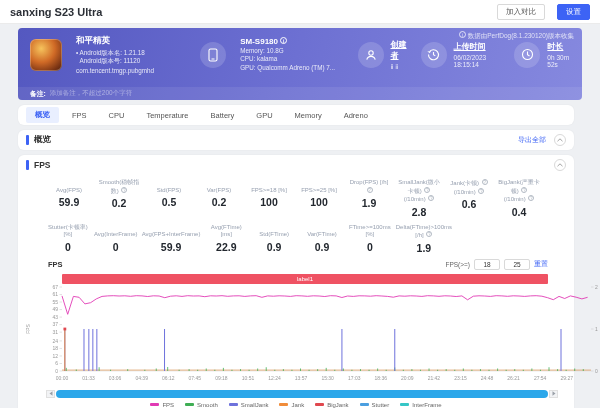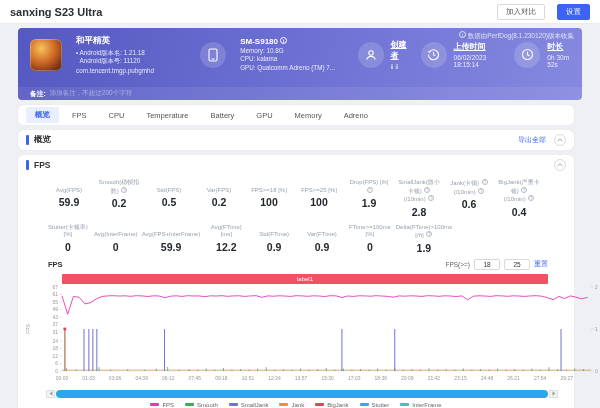--- a/index.html
+++ b/index.html
@@ -274,21 +274,21 @@
       <div class="cell">
         <div class="lb">
           <span>Avg(FPS+InterFrame)</span>
         </div>
         <div class="vl">59.9</div>
       </div>
       <div class="cell">
         <div class="lb">
           <span>Avg(FTime) [ms]</span>
         </div>
-        <div class="vl">12.2</div>
+        <div class="vl">22.9</div>
       </div>
       <div class="cell">
         <div class="lb">
           <span>Std(FTime)</span>
         </div>
         <div class="vl">0.9</div>
       </div>
       <div class="cell">
         <div class="lb">
           <span>Var(FTime)</span>

